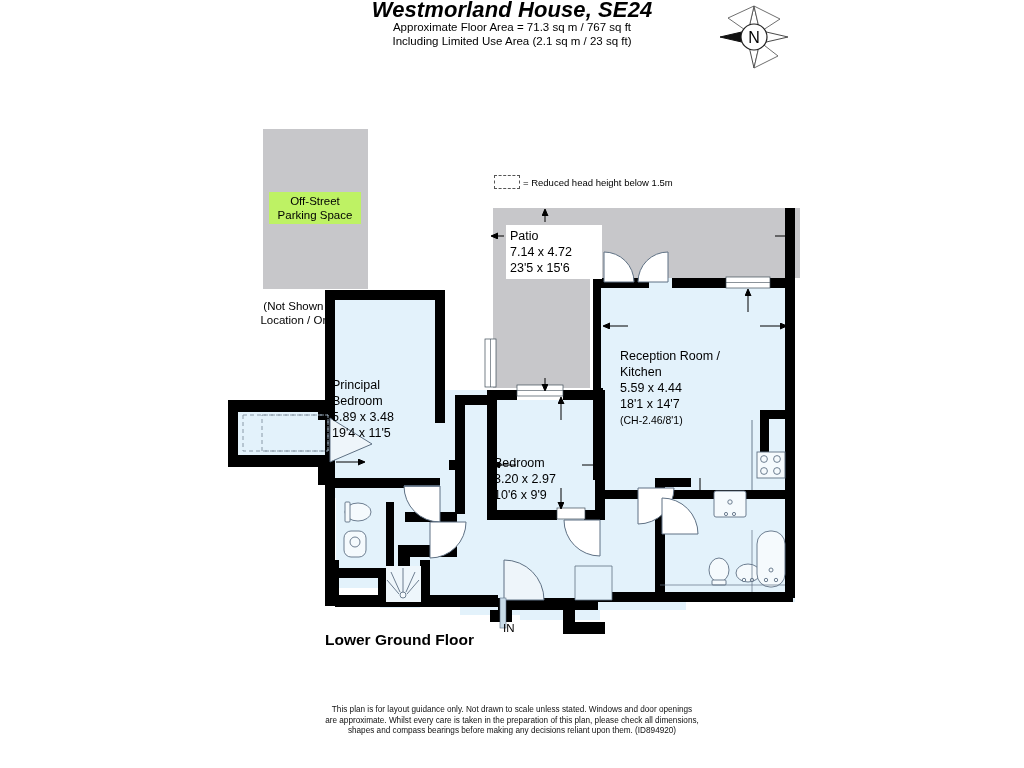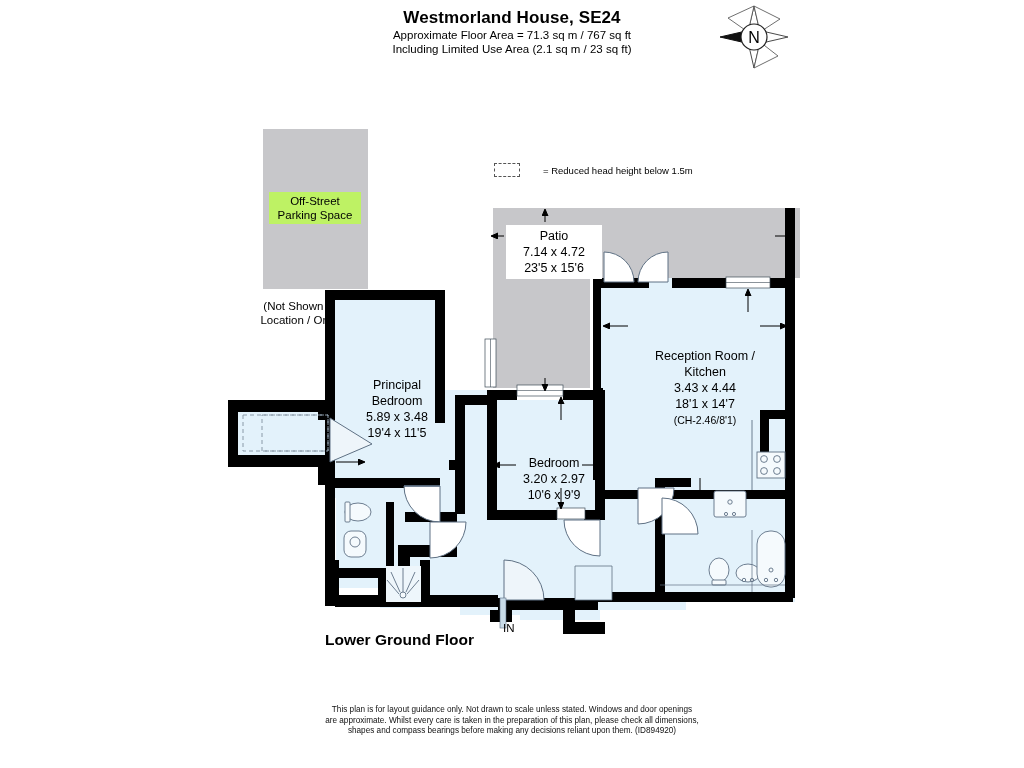--- a/index.html
+++ b/index.html
@@ -19,48 +19,48 @@
 
   
   #header {
     position: absolute;
     left: 0;
     top: 0;
     width: 1024px;
     text-align: center;
   }
   #plan-title {
-    font-size: 17px;
+    font-size: 22px;
     font-weight: bold;
     letter-spacing: 0.1px;
-    margin-top: 8px;
+    margin-top: 0px;
     line-height: 20px;
+    font-style: italic;
   }
   #area-line-1, #area-line-2 {
     font-size: 11.5px;
     line-height: 14px;
   }
 
   
   #compass {
     position: absolute;
     left: 718px;
     top: 4px;
     width: 72px;
     height: 66px;
   }
 
   
   #legend {
     position: absolute;
     left: 494px;
-    top: 163px;
+    top: 175px;
     display: flex;
     align-items: center;
-    gap: 20px;
   }
   #legend-swatch {
     width: 26px;
     height: 14px;
     border: 1px dashed #555;
     background: #ffffff;
     box-sizing: border-box;
   }
   #legend-text {
     font-size: 9.5px;
@@ -103,21 +103,20 @@
     position: absolute;
     left: 0;
     top: 0;
     width: 1024px;
     height: 768px;
   }
 
   
   .room-label {
     position: absolute;
-    text-align: center;
     line-height: 16px;
     white-space: nowrap;
   }
   .room-label .rname {
     font-size: 12.5px;
   }
   .room-label .rdim {
     font-size: 12.5px;
   }
   .room-label .rch {
@@ -461,21 +460,21 @@
 
 <div class="room-label" id="label-patio">
   <div class="rname">Patio</div>
   <div class="rdim">7.14 x 4.72</div>
   <div class="rdim">23'5 x 15'6</div>
 </div>
 
 <div class="room-label" id="label-reception">
   <div class="rname">Reception Room /</div>
   <div class="rname">Kitchen</div>
-  <div class="rdim">3.43 x 4.44</div>
+  <div class="rdim">5.59 x 4.44</div>
   <div class="rdim">18'1 x 14'7</div>
   <div class="rch">(CH-2.46/8'1)</div>
 </div>
 
 <div class="room-label" id="label-principal">
   <div class="rname">Principal</div>
   <div class="rname">Bedroom</div>
   <div class="rdim">5.89 x 3.48</div>
   <div class="rdim">19'4 x 11'5</div>
 </div>

